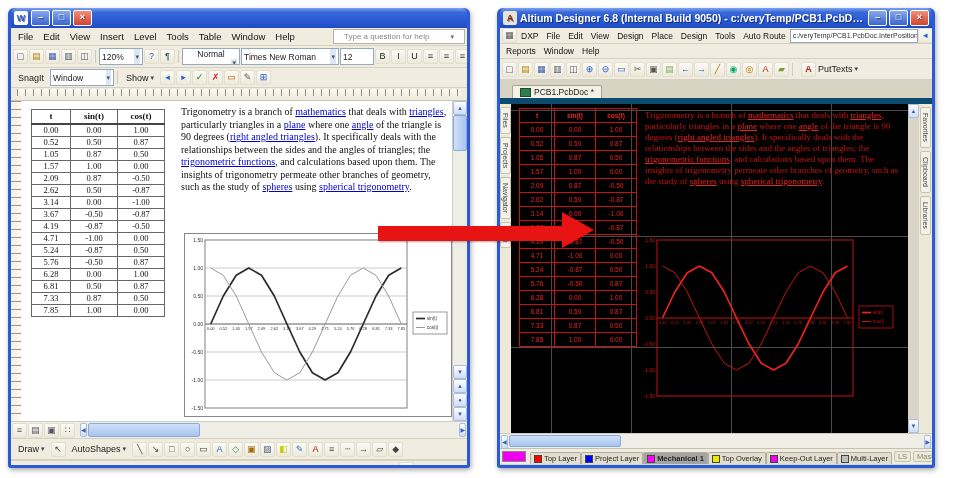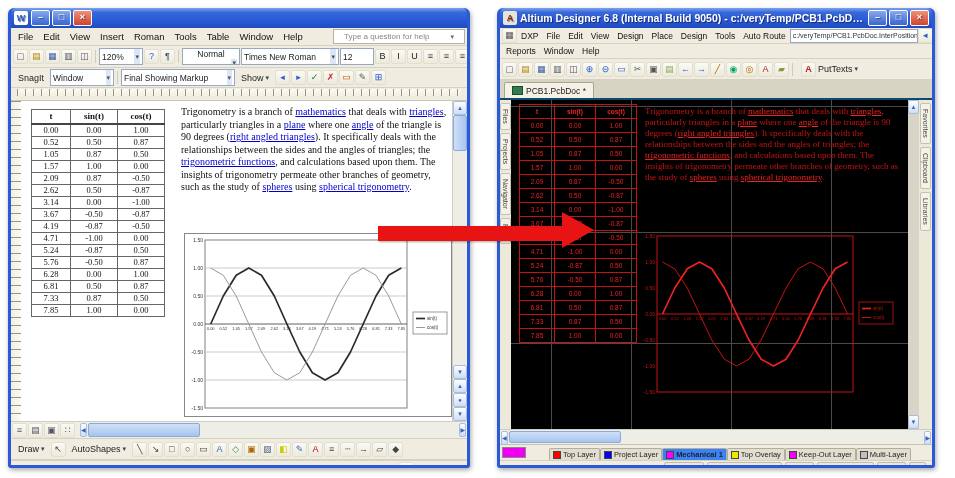--- a/index.html
+++ b/index.html
@@ -85,21 +85,21 @@
   .stflags{display:flex;gap:6px;margin-right:12px;}
   .stflag{color:#b0ac9c;font-weight:bold;}
 
   
   .am1{height:15px;font-size:8.5px;}
   .am2{height:14px;font-size:8.5px;}
   .am1 .menu-item,.am2 .menu-item{padding:0 4px;}
   .addr{margin-left:auto;width:122px;height:12px;font-size:7px;color:#333;}
   .atb{height:20px;}
   .afont{color:#b22;font-weight:bold;}
-  .doctabs{height:16px;background:#d8d4c4;border-bottom:2px solid #0c4a6e;display:flex;padding:2px 4px 0;}
+  .doctabs{height:16px;background:#d8d4c4;border-bottom:6px solid #0c4a6e;display:flex;align-items:flex-end;padding:2px 12px 0;}
   .doctab{display:flex;align-items:center;gap:3px;background:#f4f1e6;border:1px solid #a8a490;border-bottom:none;
           border-radius:2px 2px 0 0;font-size:8.5px;padding:1px 7px;color:#222;}
   .chip{width:9px;height:7px;background:#2f7d4f;border:1px solid #1c4c30;}
   .amain{display:flex;height:329px;background:#ece9d8;}
   .vstrip{display:flex;flex-direction:column;gap:3px;padding-top:3px;align-items:center;}
   .vstrip.left{width:11px;} .vstrip.right{width:13px;}
   .vtab{writing-mode:vertical-rl;font-size:7px;color:#444;background:#f4f2e6;border:1px solid #c6c2b2;
         border-radius:2px;padding:5px 0;line-height:9px;}
   .canvas{position:relative;flex:1;background:var(--c-canvas-black,#000);overflow:hidden;}
   .gv{position:absolute;top:0;bottom:0;width:1px;background:var(--c-grid-gray,#4a4a4a);}
@@ -109,26 +109,26 @@
   .r-table th,.r-table td{border:1px solid var(--c-pcb-red,#c81212);text-align:center;padding:0;height:13px;line-height:13px;}
   .r-table th{font-weight:bold;}
   .r-table th:nth-child(1){width:34px;} .r-table th:nth-child(2){width:40px;} .r-table th:nth-child(3){width:40px;}
   .r-para{position:absolute;left:134px;top:6px;width:256px;font-family:"Liberation Serif",serif;
           font-size:9px;line-height:11px;color:var(--c-pcb-red,#c81212);}
   .r-para .link{color:var(--c-pcb-red-bright,#ef2222);text-decoration:underline;}
   .pcbchart{left:126px;top:130px;}
   .avscroll{width:11px;background:#d8d5c8;display:flex;flex-direction:column;}
   .ahscroll{height:12px;}
   .layerrow{height:15px;display:flex;align-items:center;background:#f0ede0;border-top:1px solid #c6c2b2;
-            font-size:7.5px;padding:0 2px;white-space:nowrap;overflow:hidden;gap:19px;}
+            font-size:7.5px;padding:0 2px;white-space:nowrap;overflow:hidden;}
   .swatch{width:22px;height:9px;background:var(--c-magenta-swatch,#f000f0);border:1px solid #888;margin-right:4px;flex:0 0 auto;}
   .ltabs{display:flex;align-items:flex-end;height:100%;}
   .ltab{display:flex;align-items:center;gap:2px;padding:1px 3px;background:#e2ded0;border:1px solid #b2ae9e;
         border-bottom:none;border-radius:2px 2px 0 0;color:#222;}
-  .ltab.active{background:#3b82f6;font-weight:bold;}
+  .ltab.active{background:#a3a3a3;font-weight:bold;}
   .lchip{width:6px;height:6px;border:1px solid #444;flex:0 0 auto;}
   .lbtns{display:flex;gap:2px;margin-left:2px;}
   .lbtn{color:#8a8678;padding:0 3px;border:1px solid #c6c2b2;border-radius:2px;background:#ece9d8;}
   .astatus{font-size:8.5px;}
   .sbtns{margin-left:auto;display:flex;gap:3px;}
   .sbtn{border:1px solid #c0bcac;background:#ece9d8;color:#665;padding:0 5px;height:12px;line-height:12px;border-radius:2px;}
 
   
   .arrow{position:absolute;left:378px;top:212px;width:220px;height:38px;z-index:20;}
   .arrow-bar{position:absolute;left:0;top:14px;width:184px;height:15px;background:var(--c-arrow-red,#e81414);
@@ -150,21 +150,21 @@
           <span class="wbtn wbtn-close">×</span>
         </span>
     </div>
     <div class="winbody">
       <div class="menubar">
         <span class="menus">
             <span class="menu-item">File</span>
             <span class="menu-item">Edit</span>
             <span class="menu-item">View</span>
             <span class="menu-item">Insert</span>
-            <span class="menu-item">Roman</span>
+            <span class="menu-item">Level</span>
             <span class="menu-item">Tools</span>
             <span class="menu-item">Table</span>
             <span class="menu-item">Window</span>
             <span class="menu-item">Help</span>
           </span>
         <span class="askbox">
           <span>Type a question for help</span>
           <span class="arr">▾</span>
         </span>
       </div>
@@ -209,24 +209,20 @@
       </div>
       <div class="toolbar tb2">
         <span class="tbbtn">
           <span>SnagIt</span>
         </span>
         <span class="combo w56">
           <span>Window</span>
           <span class="arr">▾</span>
         </span>
         <span class="sep"></span>
-        <span class="combo w104">
-          <span>Final Showing Markup</span>
-          <span class="arr">▾</span>
-        </span>
         <span class="tbbtn">
           <span>Show</span>
           <span class="arr">▾</span>
         </span>
         <span class="icons">
             <span class="tbicon" style="color: rgb(42, 90, 214);">◂</span>
             <span class="tbicon" style="color: rgb(42, 90, 214);">▸</span>
             <span class="tbicon" style="color: rgb(26, 122, 26);">✓</span>
             <span class="tbicon" style="color: rgb(204, 34, 34);">✗</span>
             <span class="tbicon" style="color: rgb(187, 85, 0);">▭</span>

